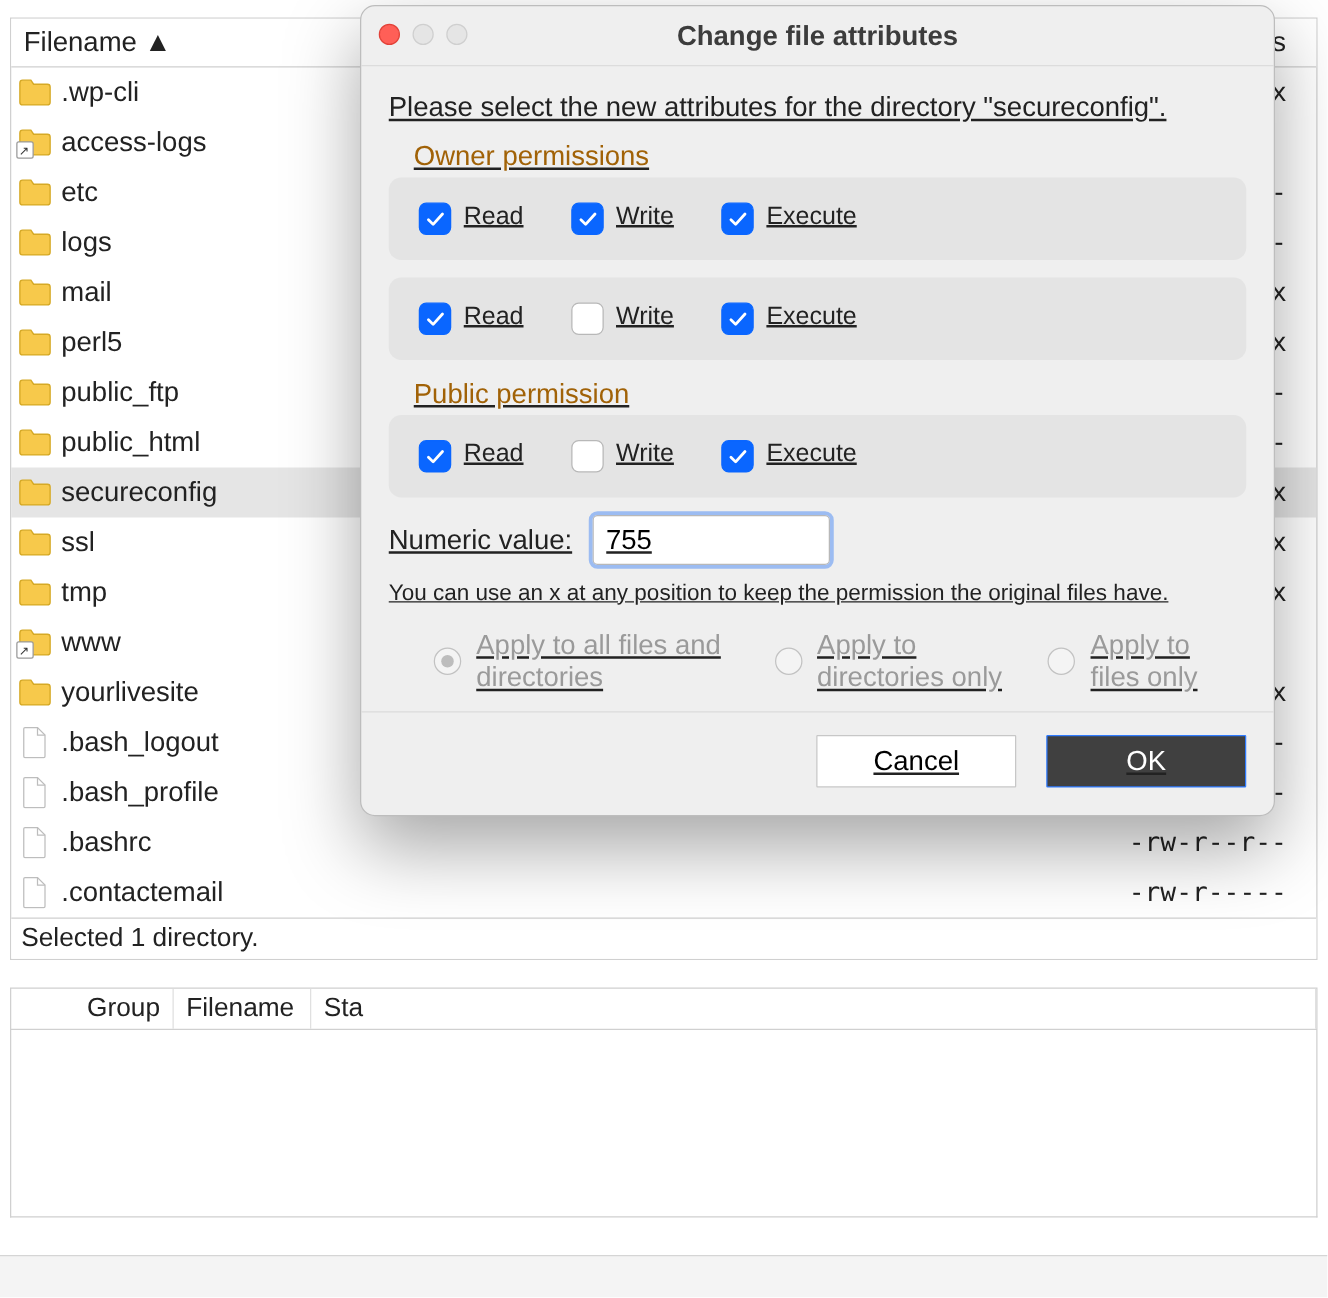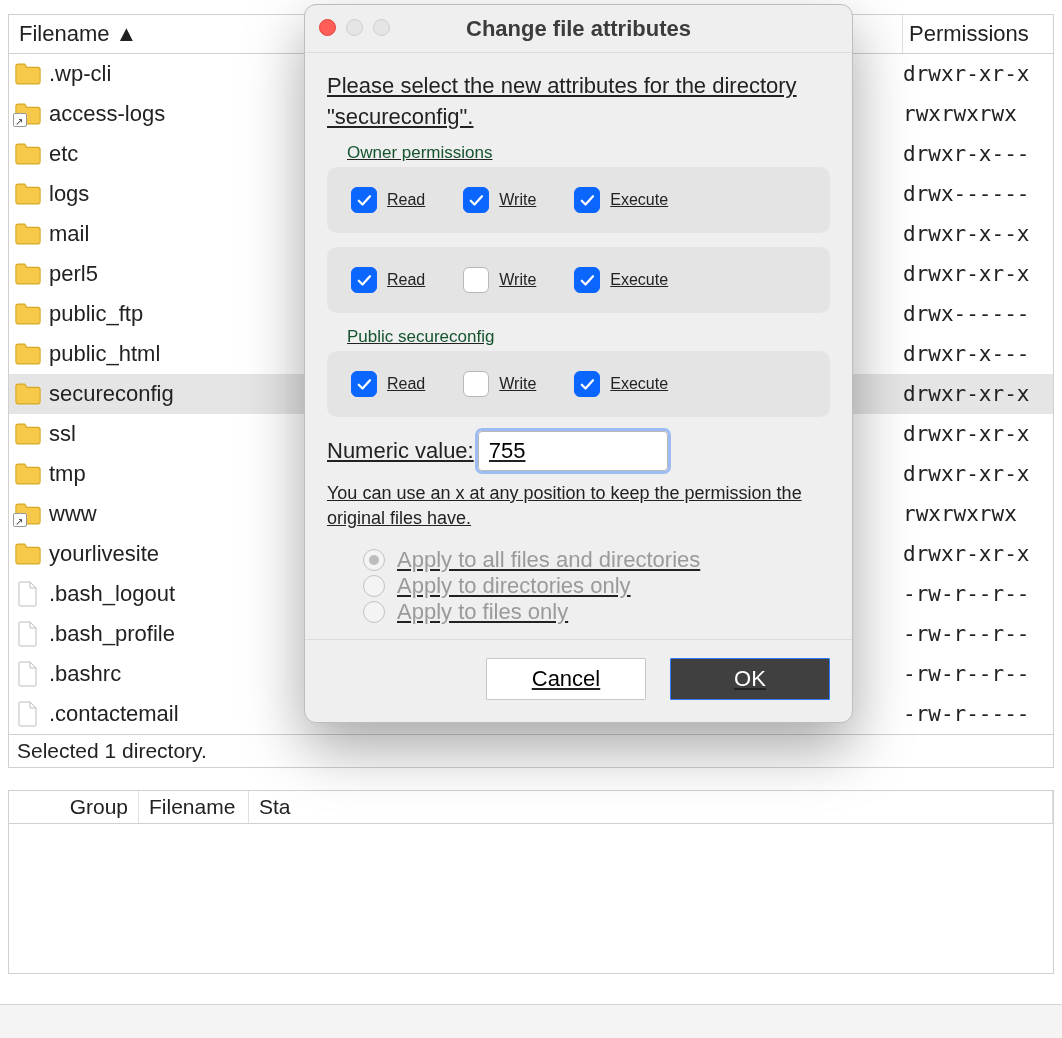--- a/index.html
+++ b/index.html
@@ -126,22 +126,22 @@
   .bottombar {
     position: absolute;
     left: 0; bottom: 0; width: 1062px; height: 34px;
     background: #f4f4f4;
     border-top: 1px solid #d5d5d5;
   }
 
   
   .dialog {
     position: absolute;
-    left: 304px; top: 4px;
-    width: 549px;
+    left: 288px; top: 4px;
+    width: 732px;
     background: #efefef;
     border: 1px solid #bdbdbd;
     border-radius: 12px;
     box-shadow: 0 25px 60px rgba(0,0,0,.35);
   }
   .dlg-titlebar {
     height: 48px;
     display: flex;
     align-items: center;
     border-bottom: 1px solid #dcdcdc;
@@ -166,53 +166,53 @@
     padding: 18px 22px 22px 22px;
     text-decoration: underline;
   }
   .instr {
     font-size: 22px;
     line-height: 1.4;
     margin-bottom: 10px;
   }
 
   .fieldset-label {
-    font-size: 17px;
-    color: #14532d;
+    font-size: 22px;
+    color: #a16207;
     margin: 4px 0 4px 20px;
   }
   .permbox {
     background: #e4e4e4;
     border-radius: 10px;
     padding: 20px 24px;
     display: flex;
     gap: 38px;
     margin-bottom: 14px;
   }
   .chk {
-    display: flex; align-items: center; gap: 10px;
-    font-size: 16px;
+    display: flex; gap: 10px;
+    font-size: 20px;
   }
   .cb {
     width: 26px; height: 26px;
     border-radius: 6px;
     border: 1px solid #b8b8b8;
     background: #fff;
     display: inline-flex; align-items: center; justify-content: center;
     flex: none;
   }
   .cb.checked {
     background: #0a66ff;
     border-color: #0a66ff;
   }
   .cb.checked svg { width: 18px; height: 18px; }
   .cb svg path { stroke: #fff; stroke-width: 3; fill: none; stroke-linecap: round; stroke-linejoin: round; }
 
   .numrow {
-    display: flex; align-items: center; gap: 4px;
+    display: flex; align-items: center; gap: 16px;
     margin: 6px 0 10px 0;
     font-size: 22px;
   }
   .numinput {
     width: 190px; height: 40px;
     border: 1px solid #b8b8b8;
     border-radius: 4px;
     outline: 3px solid #9cbcf2;
     padding: 4px 10px;
     font-size: 22px;
@@ -224,21 +224,21 @@
     margin-bottom: 16px;
   }
 
   .recurse-row {
     display: flex; align-items: center; gap: 12px;
     font-size: 22px;
     margin-bottom: 6px;
   }
   .radio-col {
     margin-left: 36px;
-    display: flex; flex-direction: column; 
+    display: flex; flex-direction: row; gap: 12px;
   }
   .radio {
     display: flex; align-items: center; gap: 12px;
     font-size: 22px;
     color: #9a9a9a;
   }
   .rb {
     width: 22px; height: 22px; border-radius: 50%;
     border: 1.5px solid #c2c2c2;
     background: #f4f4f4;
@@ -512,21 +512,21 @@
         <label class="chk">
           <span class="cb checked">
             <svg viewBox="0 0 24 24">
               <path d="M5 13l5 5L20 7"></path>
             </svg>
           </span>
           <span>Execute</span>
         </label>
       </div>
 
-    <div class="fieldset-label">Public secureconfig</div>
+    <div class="fieldset-label">Public permission</div>
     <div class="permbox" id="pg-public">
         <label class="chk">
           <span class="cb checked">
             <svg viewBox="0 0 24 24">
               <path d="M5 13l5 5L20 7"></path>
             </svg>
           </span>
           <span>Read</span>
         </label>
         <label class="chk">

